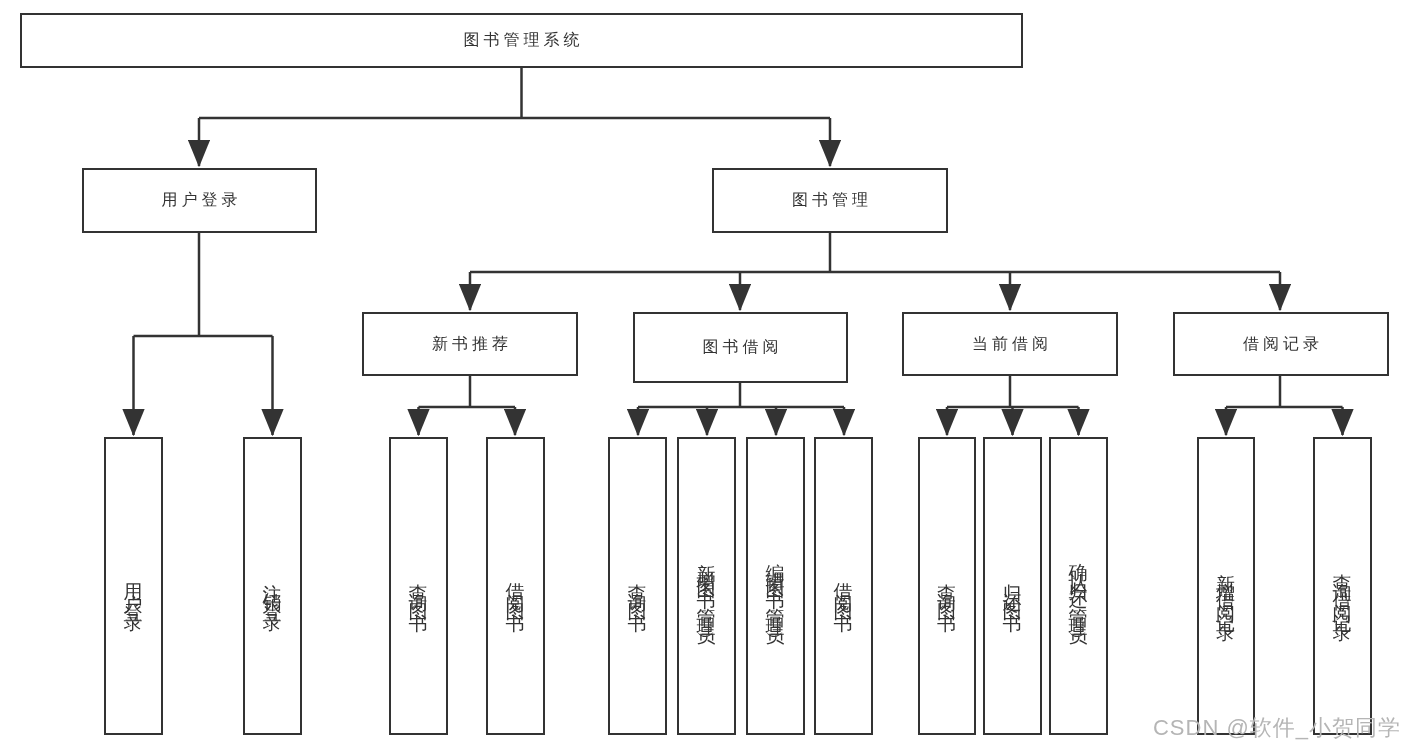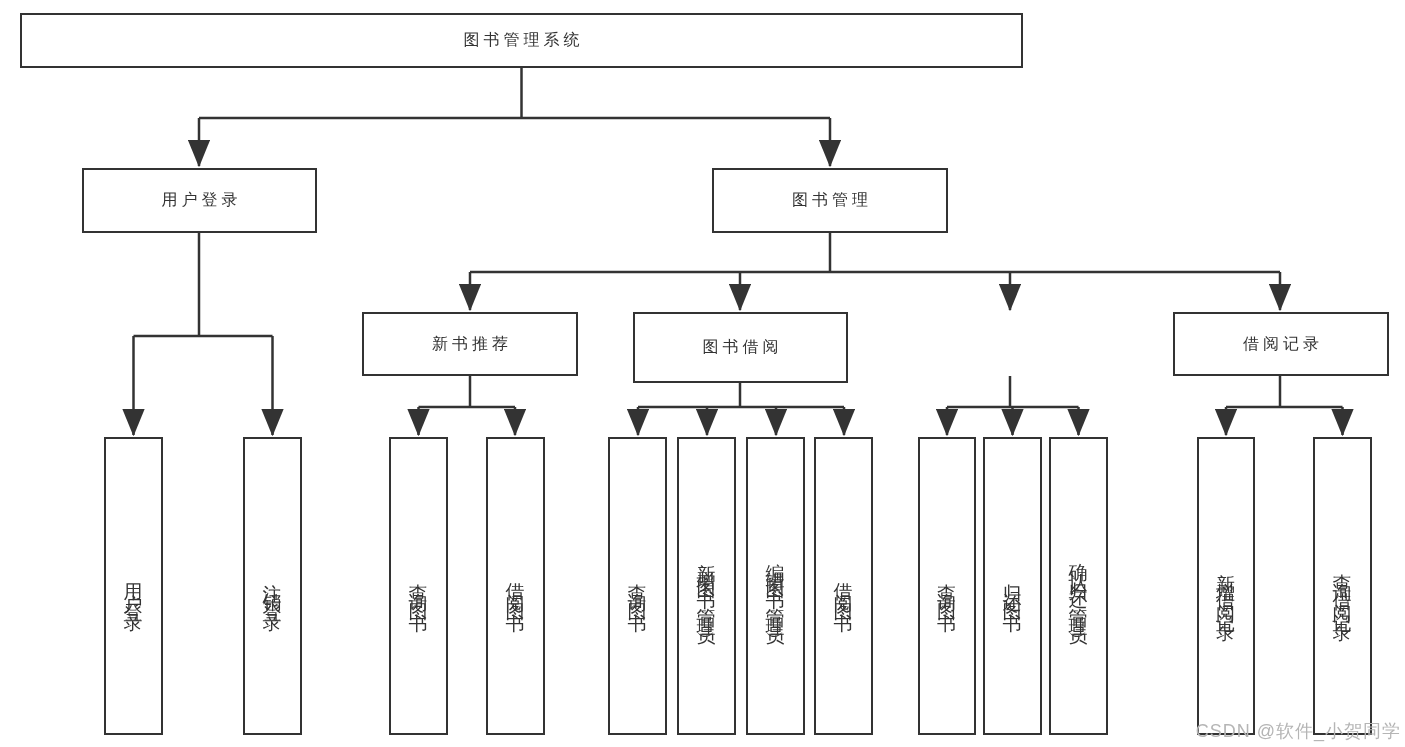--- a/index.html
+++ b/index.html
@@ -33,21 +33,21 @@
     text-indent:0;
     line-height:1;
     padding-top:4px;
   }
   .vbox.long{letter-spacing:9px;}
   .watermark{
     position:absolute;
     right:4px;
     bottom:4px;
     color:#b5b5b5;
-    font-size:18px;
+    font-size:22px;
     letter-spacing:1px;
     z-index:3;
     white-space:nowrap;
   }
 </style>
 </head>
 <body>
 
 <div class="stage">
 
@@ -101,20 +101,21 @@
     </g>
   </svg>
 
   <div class="box" style="left:20px;top:13px;width:1003px;height:55px">图书管理系统</div>
 
   <div class="box" style="left:82px;top:168px;width:235px;height:65px">用户登录</div>
   <div class="box" style="left:712px;top:168px;width:236px;height:65px">图书管理</div>
 
   <div class="box" style="left:362px;top:312px;width:216px;height:64px">新书推荐</div>
   <div class="box" style="left:633px;top:312px;width:215px;height:71px">图书借阅</div>
+  <div class="box" style="left:902px;top:312px;width:216px;height:64px">当前借阅</div>
   <div class="box" style="left:1173px;top:312px;width:216px;height:64px">借阅记录</div>
 
   <div class="box vbox" style="left:104px;top:437px;width:59px;height:298px">用户登录</div>
   <div class="box vbox" style="left:243px;top:437px;width:59px;height:298px">注销登录</div>
 
   <div class="box vbox" style="left:389px;top:437px;width:59px;height:298px">查询图书</div>
   <div class="box vbox" style="left:486px;top:437px;width:59px;height:298px">借阅图书</div>
 
   <div class="box vbox" style="left:608px;top:437px;width:59px;height:298px">查询图书</div>
   <div class="box vbox long" style="left:677px;top:437px;width:59px;height:298px">新增图书（管理员）</div>

